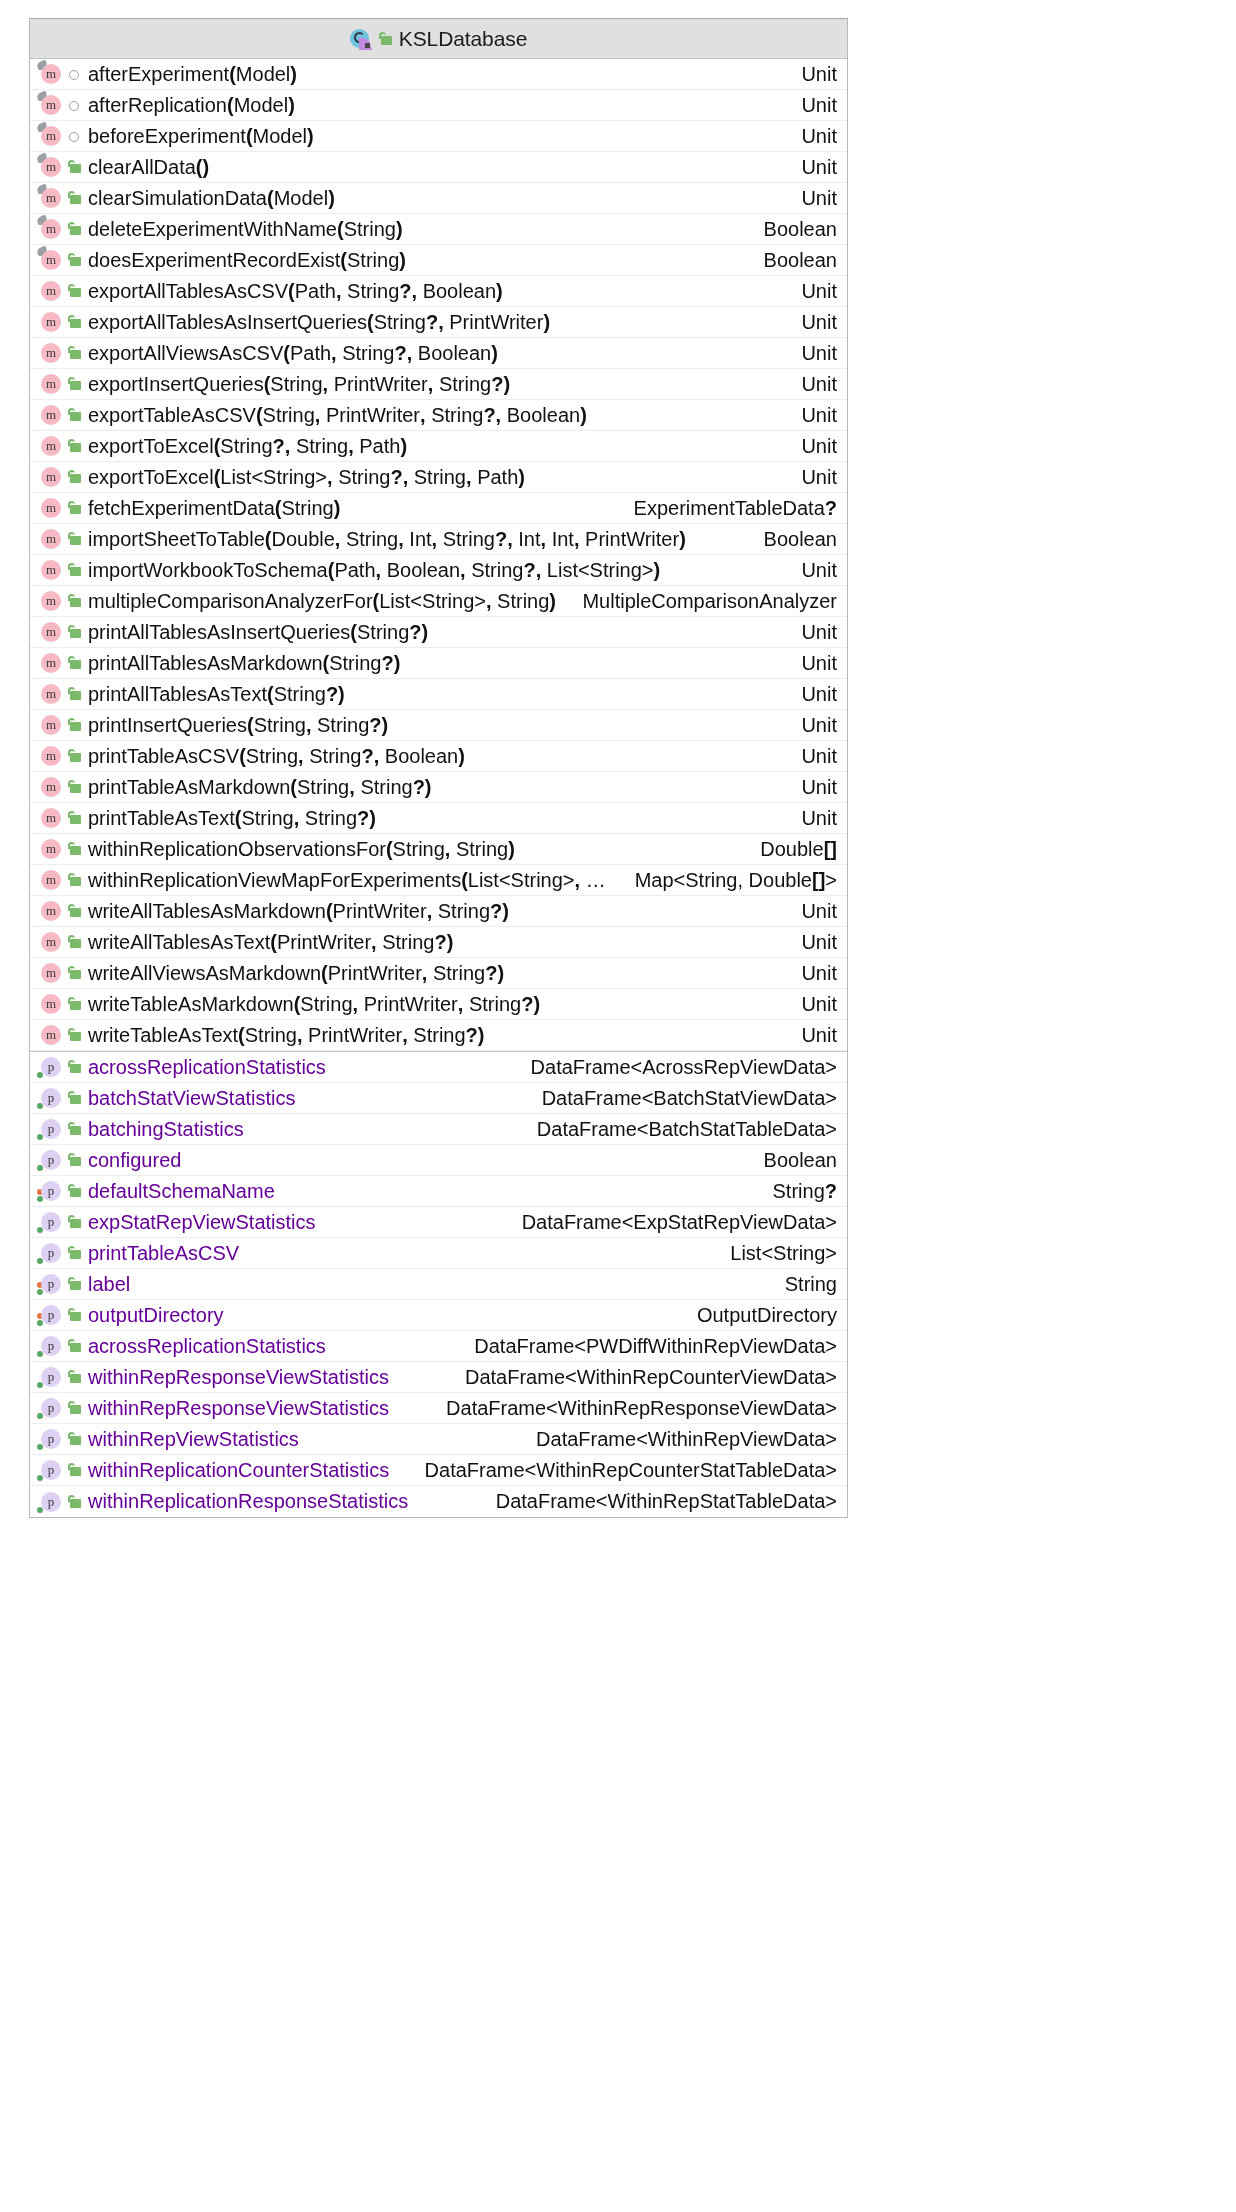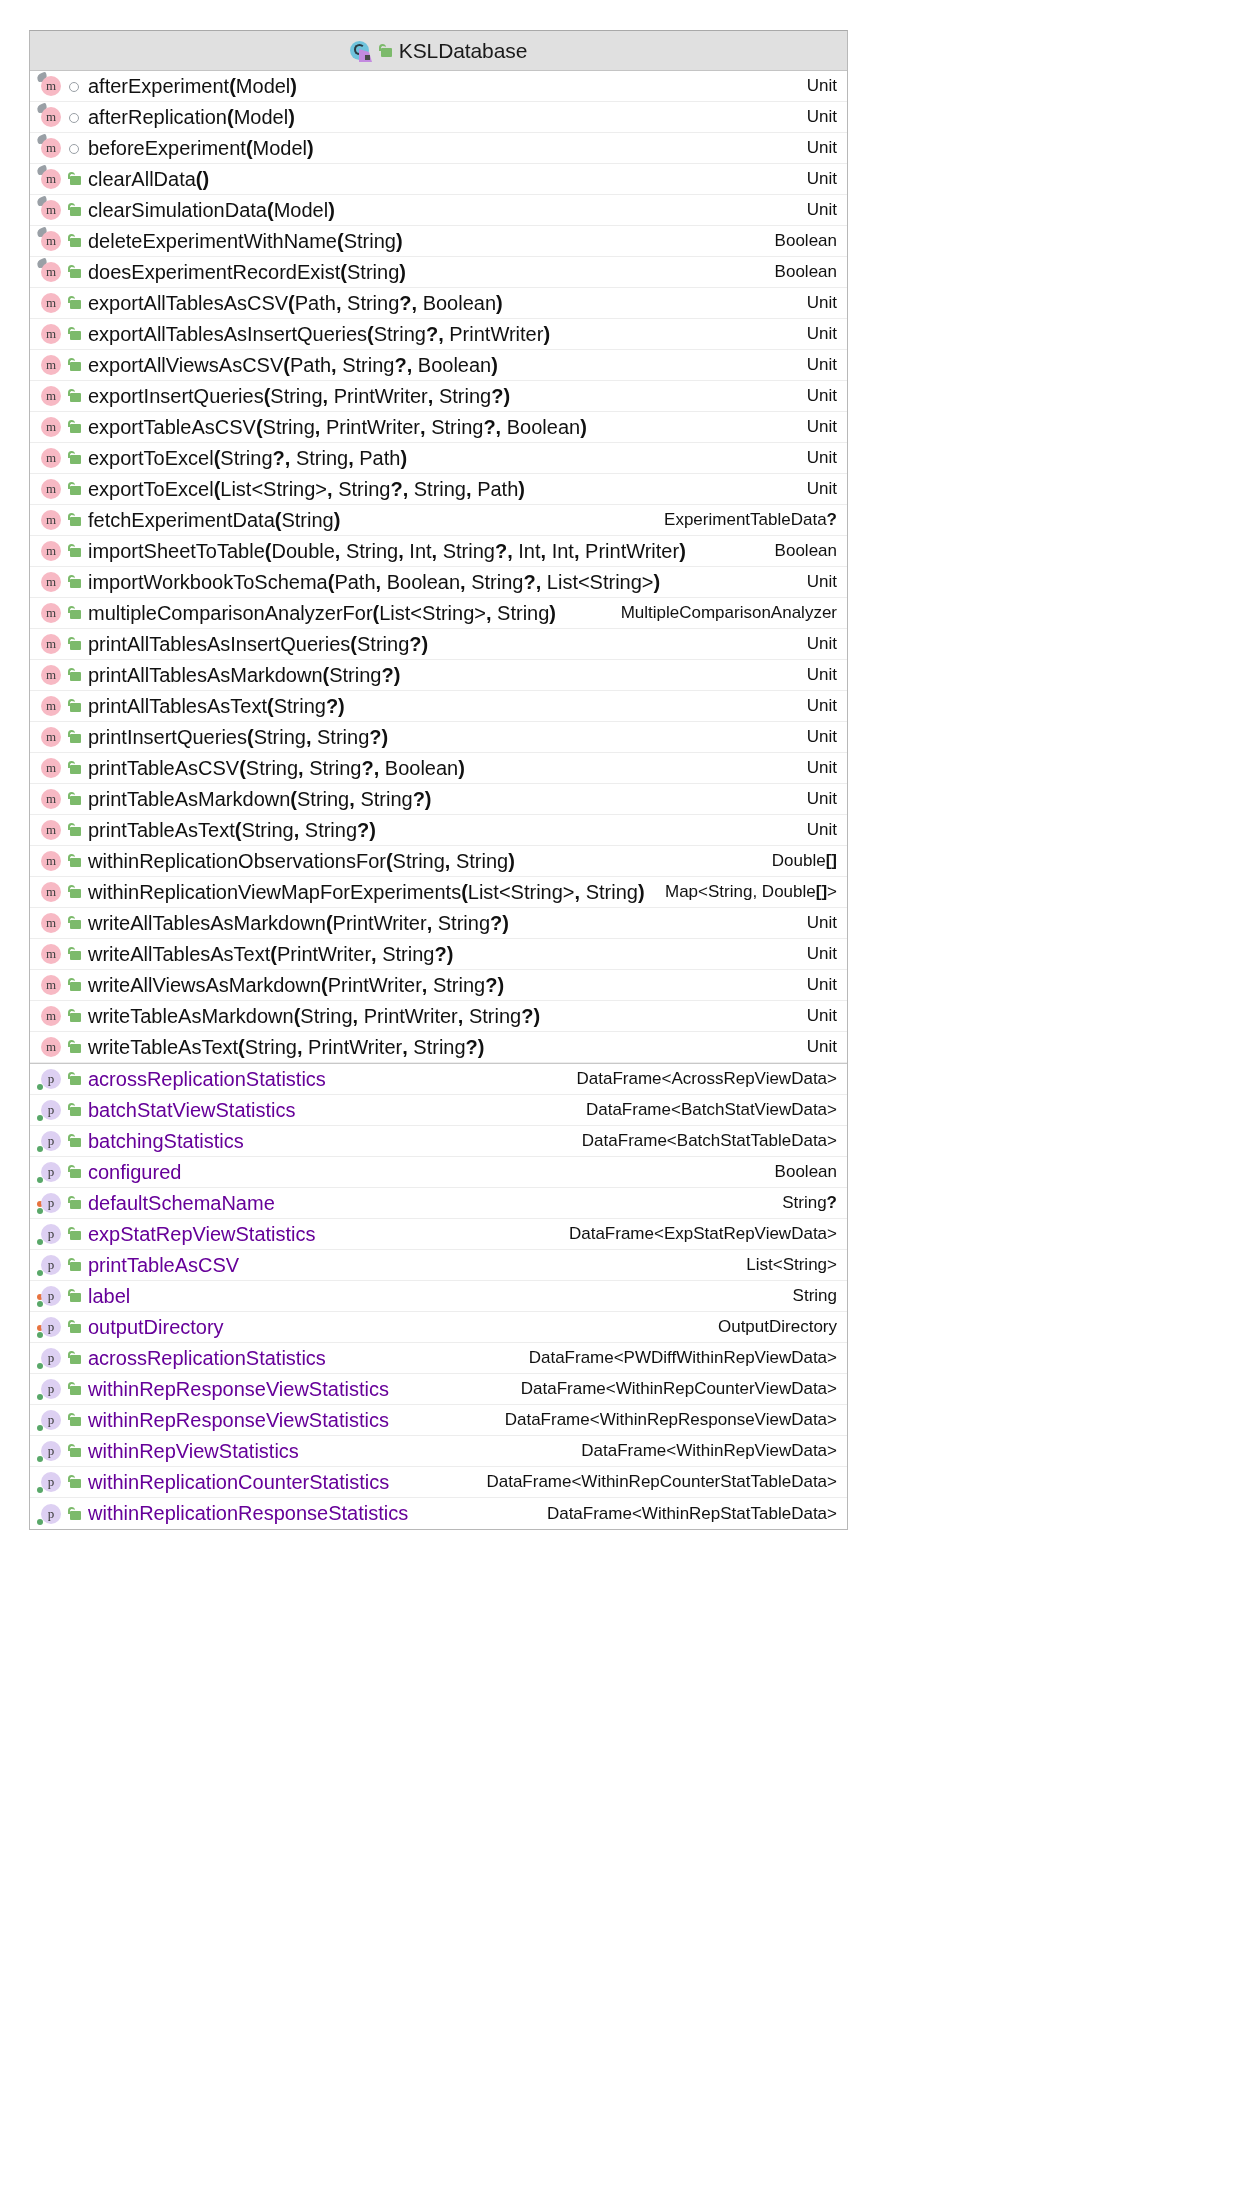--- a/index.html
+++ b/index.html
@@ -6,21 +6,21 @@
   html, body {
     margin: 0; padding: 0;
     background: #ffffff;
     font-family: "Liberation Sans", sans-serif;
   }
   body { width: 1236px; height: 2212px; position: relative; }
 
   .popup {
     position: absolute;
     left: 29px;
-    top: 30px;
+    top: 18px;
     width: 819px;
     background: #0ea5e9;
     border: 1px solid #b8b8b8;
     border-top: 1px solid #a9a9a9;
   }
 
   
   .popup-header {
     height: 40px;
     background: #e0e0e0;
@@ -193,21 +193,21 @@
   }
   .member-name .sig { font-weight: bold; }
   .member-name .sig .plain { font-weight: normal; }
   .row.prop .member-name {
     font-weight: normal;
     color: #660099;
   }
   .ret-type {
     margin-left: auto;
     padding-left: 18px;
-    font-size: 17px;
+    font-size: 20px;
     color: #111111;
     flex: 0 0 auto;
   }
   .ret-type .q { font-weight: bold; }
   .ret-type .brk { font-weight: bold; }
 </style>
 </head>
 <body>
 
 <div class="popup">

